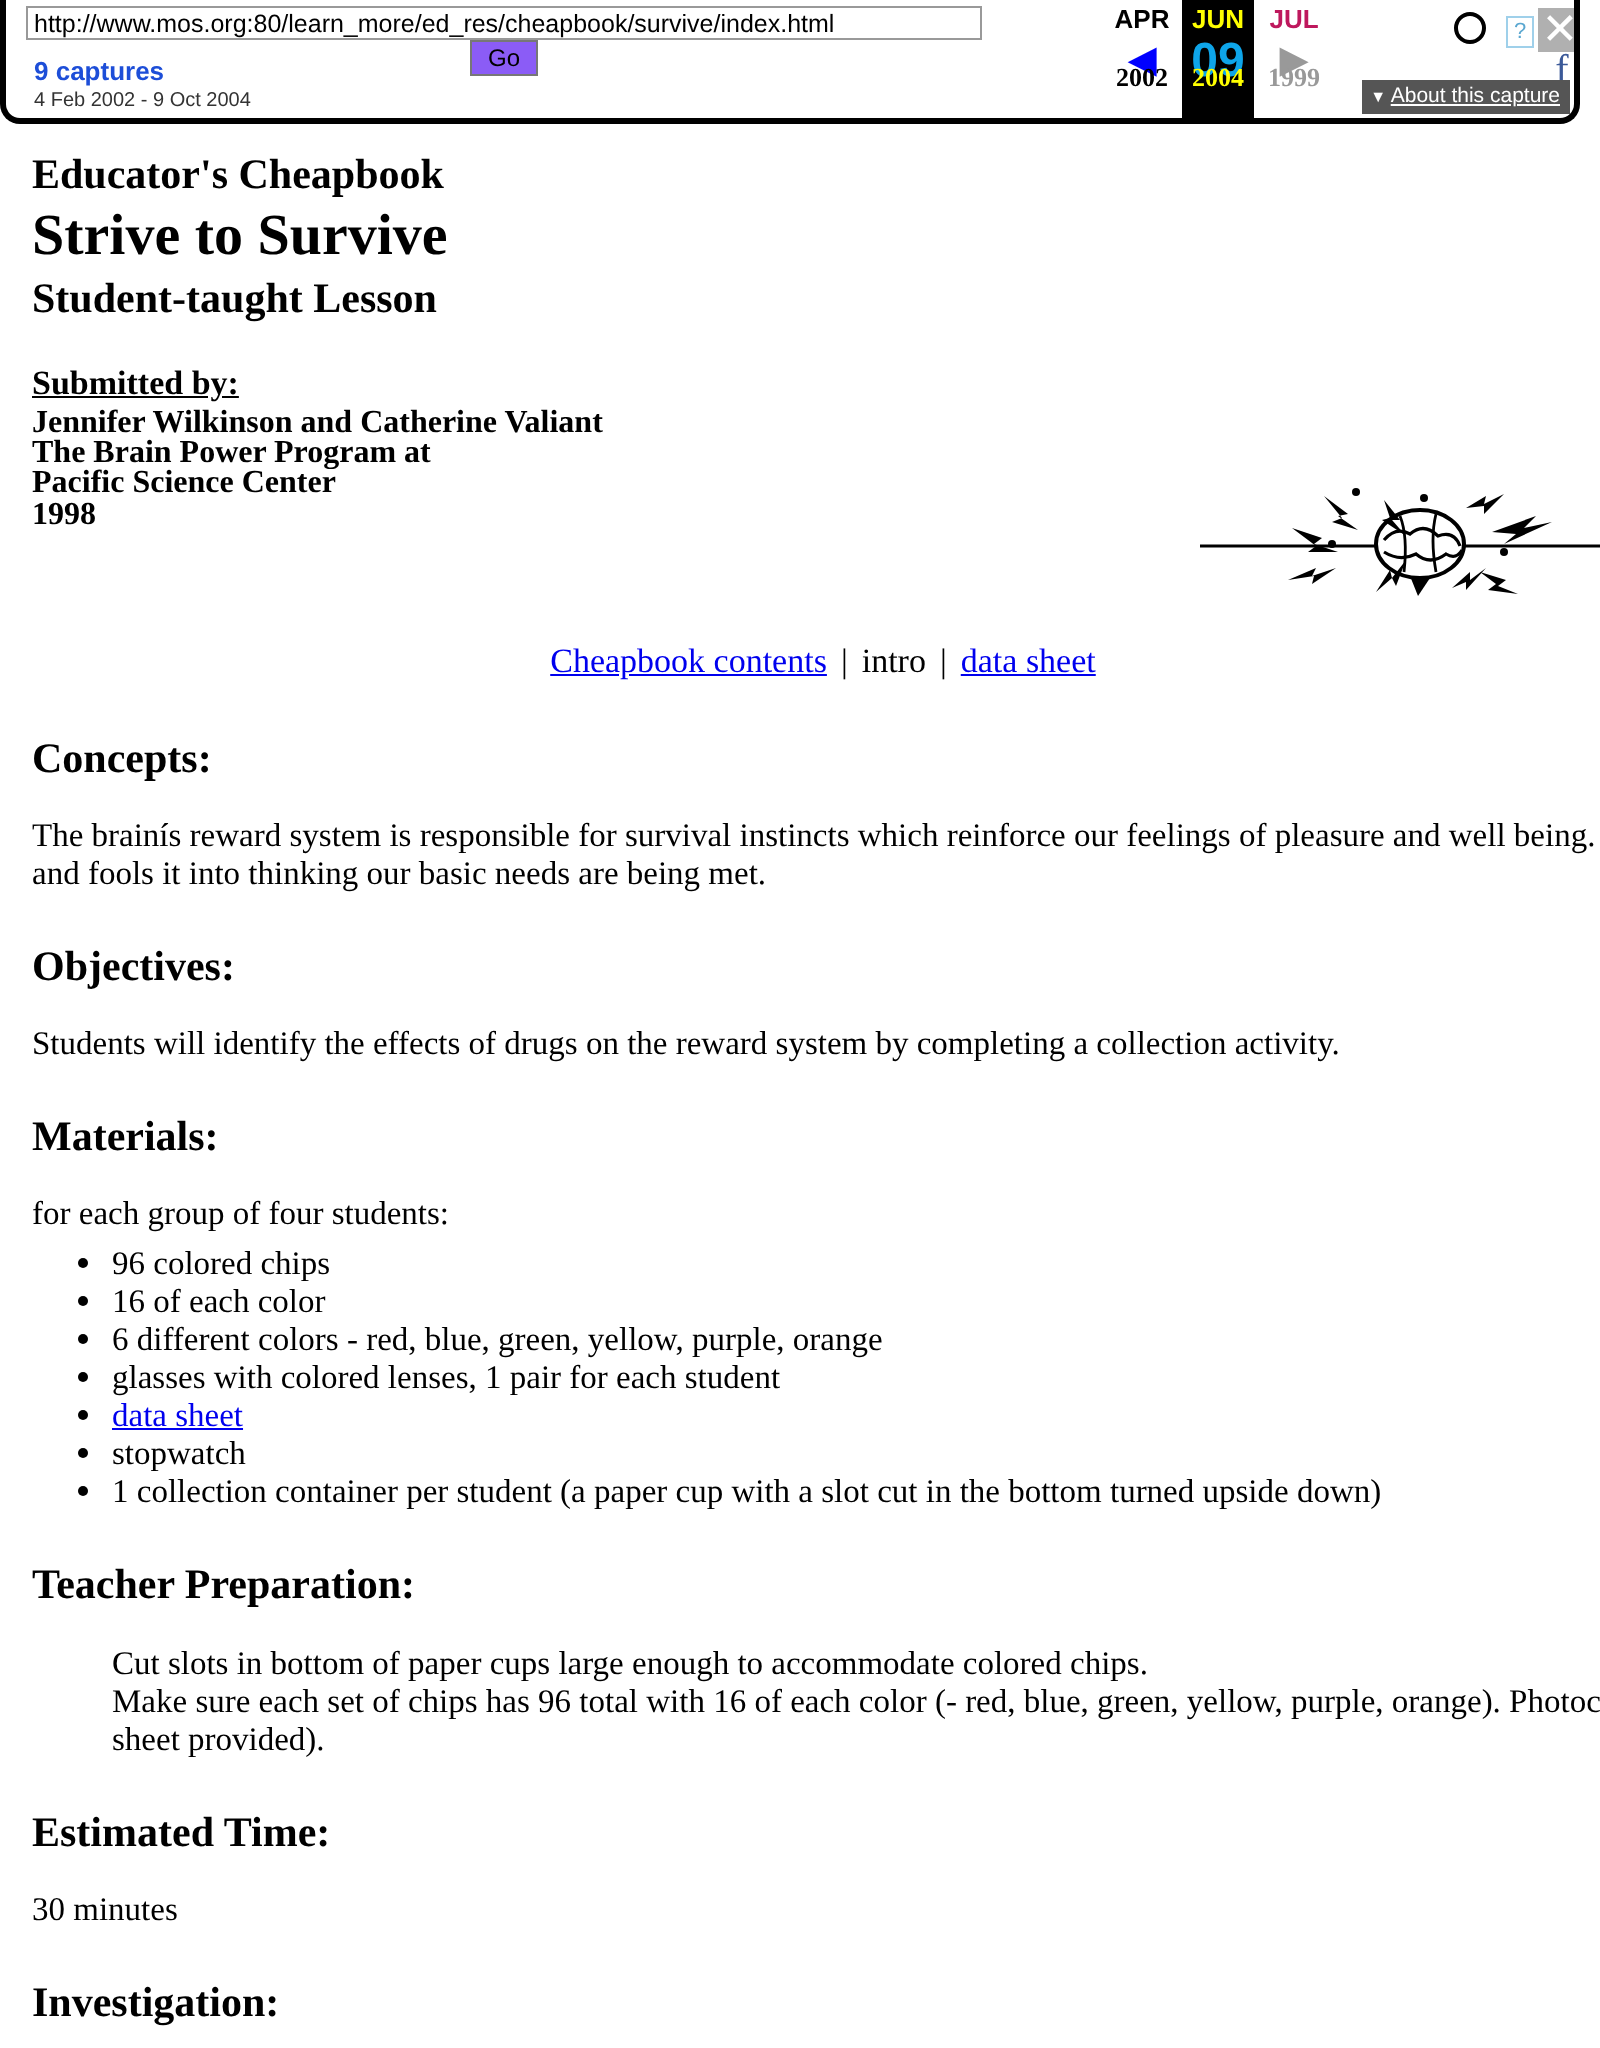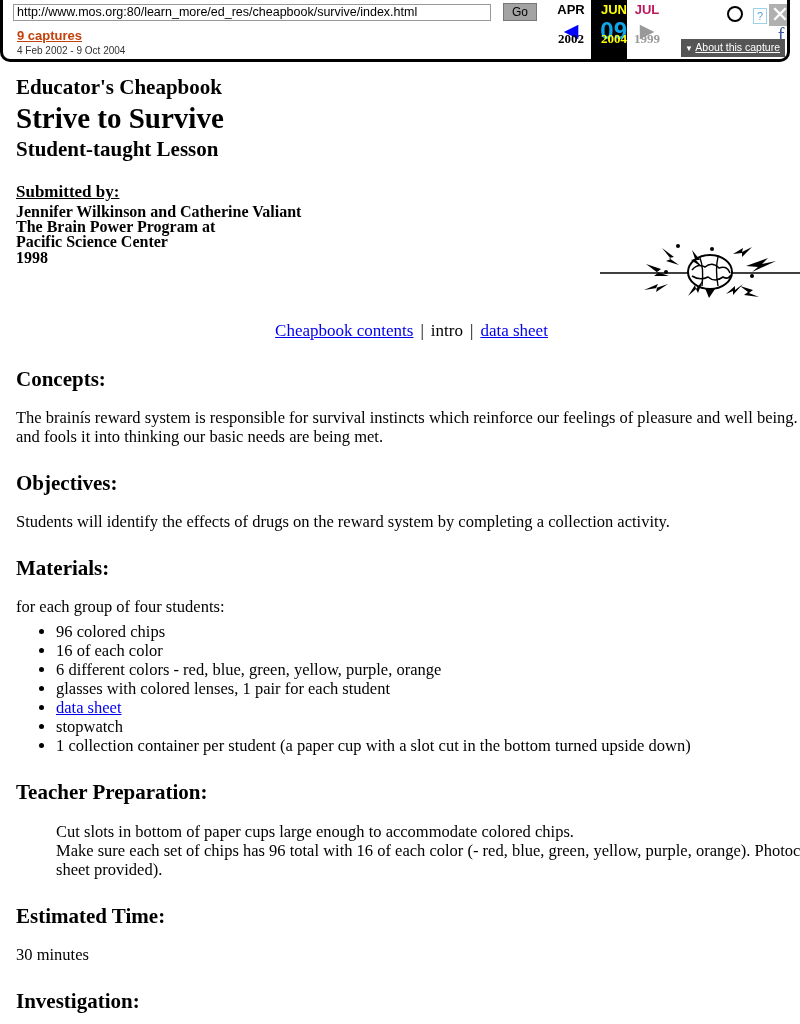--- a/index.html
+++ b/index.html
@@ -31,58 +31,58 @@
     font-family: "Liberation Sans", "DejaVu Sans", sans-serif;
     overflow: hidden;
   }
 
   #wm-url-row {
     position: absolute;
     left: 10px;
     top: 3px;
     display: flex;
     align-items: center;
-    gap: 12px;
+    gap: 0;
+    flex-direction: column;
   }
   #wm-url-input {
     width: 478px;
     height: 17px;
     font-family: "Liberation Sans", "DejaVu Sans", sans-serif;
     font-size: 12.5px;
     line-height: 15px;
     padding: 1px 3px;
     border: 1px solid #999999;
     background: #ffffff;
     color: #000000;
     box-sizing: border-box;
   }
   #wm-go {
     font-family: "Liberation Sans", "DejaVu Sans", sans-serif;
     font-size: 12px;
     padding: 1px 8px;
     border: 1px solid #777777;
-    background: #a3a3a3;
+    background: #8b5cf6;
     color: #000;
     cursor: pointer;
     height: 18px;
     line-height: 14px;
     box-sizing: border-box;
   }
 
   #wm-captures-block {
     position: absolute;
     left: 14px;
     top: 28px;
   }
   #wm-captures-link {
     font-family: "Liberation Sans", "DejaVu Sans", sans-serif;
     font-size: 13px;
     font-weight: bold;
-    color: #c2410c;
-    text-decoration: underline;
+    color: #1d4ed8;
     display: block;
     line-height: 15px;
     cursor: pointer;
   }
   #wm-capture-range {
     font-family: "Liberation Sans", "DejaVu Sans", sans-serif;
     font-size: 10px;
     color: #333333;
     line-height: 13px;
     margin-top: 1px;
@@ -100,21 +100,20 @@
   .wm-col {
     width: 38px;
     text-align: center;
     position: relative;
     height: 62px;
   }
   .wm-col.prev, .wm-col.next { width: 40px; }
   .wm-col.cur {
     background: #000000;
     width: 36px;
-    text-align: right;
   }
   .wm-mon {
     font-family: "Liberation Sans", "DejaVu Sans", sans-serif;
     font-size: 13px;
     font-weight: bold;
     line-height: 17px;
     padding-top: 1px;
   }
   .wm-col.prev .wm-mon { color: #000000; }
   .wm-col.cur .wm-mon { color: #ffff00; }

